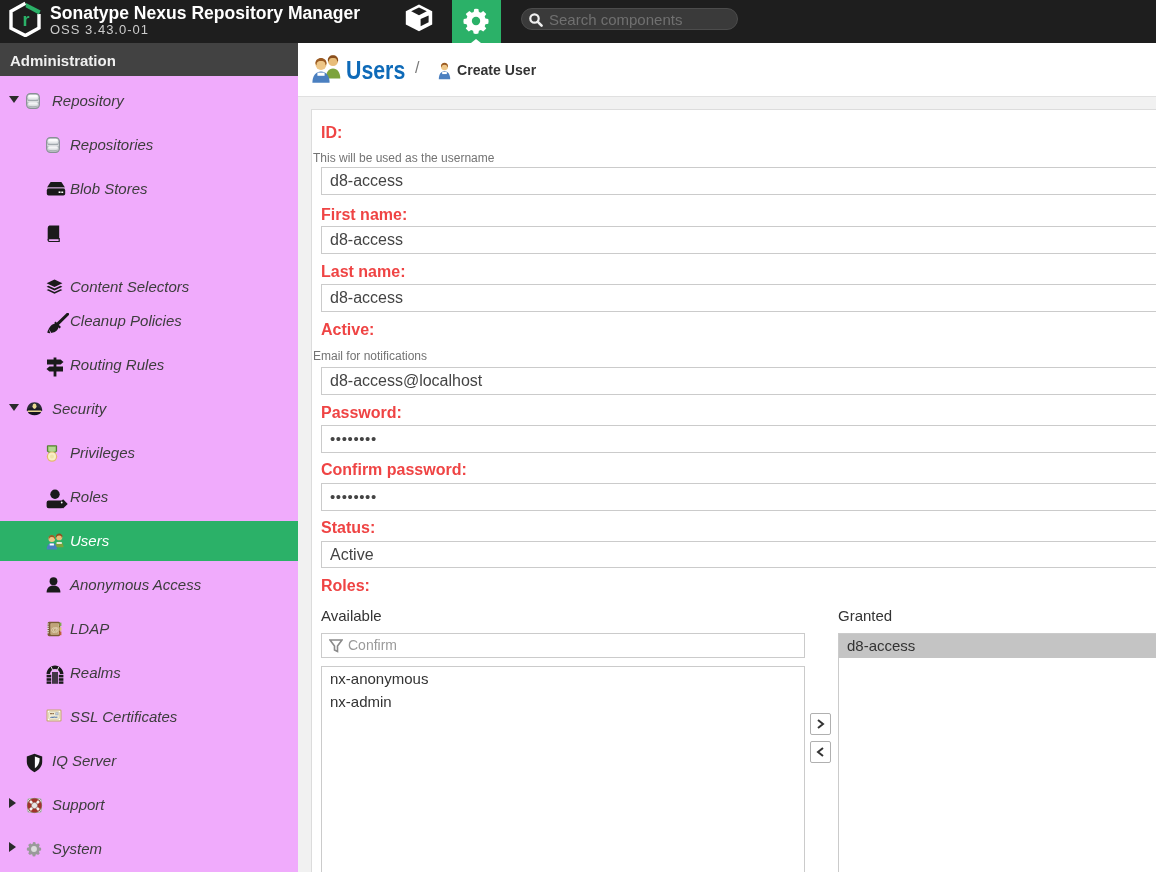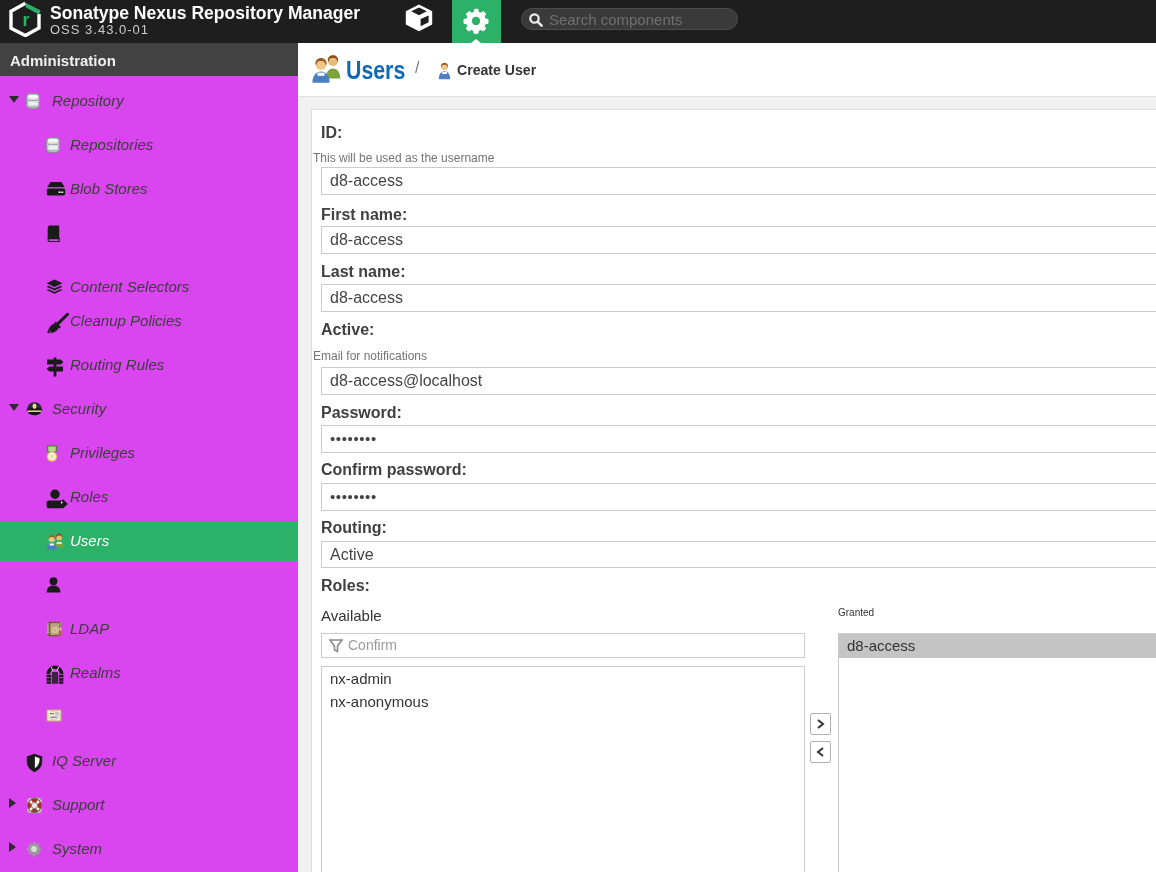--- a/index.html
+++ b/index.html
@@ -9,21 +9,21 @@
   
   #topbar { position:absolute; left:0; top:0; width:1156px; height:43px; background:#1e1e1e; z-index:30; }
   #title { position:absolute; left:50px; top:3px; color:#fff; font-size:18px; font-weight:bold; letter-spacing:0px; transform:scaleX(0.975); transform-origin:0 0; }
   #subtitle { position:absolute; left:50px; top:22px; color:#cccccc; font-size:13px; letter-spacing:1px; }
   #gearbtn { position:absolute; left:452px; top:0; width:49px; height:43px; background:#2bb168; }
   #notch { position:absolute; left:471px; top:39px; width:0; height:0; border-left:5px solid transparent; border-right:5px solid transparent; border-bottom:4px solid #ffffff; z-index:31; }
   #search { position:absolute; left:521px; top:8px; width:217px; height:22px; background:#3a3a3a; border:1px solid #4c4c4c; border-radius:11px; }
   #search span { position:absolute; left:27px; top:2px; font-size:15px; color:#707070; }
 
   
-  #sidebar { position:absolute; left:0; top:43px; width:298px; height:829px; background:#d946ef; }
+  #sidebar { position:absolute; left:0; top:43px; width:298px; height:829px; background:#f0abfc; }
   #adminhdr { position:absolute; left:0; top:0; width:298px; height:33px; background:#424242; color:#f0f0f0; font-size:15px; font-weight:bold; line-height:35px; padding-left:10px; }
   .mrow { position:absolute; left:0; width:298px; height:40px;font-style:italic; }
   .mrow .caret { position:absolute; left:9px; top:15px; width:0; height:0; }
   .caret.down { border-left:5px solid transparent; border-right:5px solid transparent; border-top:7px solid #2b2b2b; }
   .caret.right { border-top:5px solid transparent; border-bottom:5px solid transparent; border-left:7px solid #2b2b2b; top:13px; }
   .mrow .ic { position:absolute; top:12px; }
   .mrow.top .ic { left:26px; }
   .mrow.sub .ic { left:46px; } .mrow .ic svg { display:block; }
   .mrow .lbl { position:absolute; top:0; line-height:40px; font-size:15px; color:#3d3d3d; white-space:nowrap; }
   .mrow.top .lbl { left:52px; }
@@ -34,21 +34,21 @@
   
   #content { position:absolute; left:298px; top:43px; width:858px; height:829px; background:#fff; }
   #ctheader { position:absolute; left:0; top:0; width:858px; height:53px; background:#fff; }
   #users-title { position:absolute; left:48px; top:12px; color:#0e6ab8; font-size:26px; font-weight:bold; transform:scaleX(0.82); transform-origin:0 0; }
   #crumb-sep { position:absolute; left:117px; top:16px; color:#7a7a7a; font-size:16px; }
   #crumb-lbl { position:absolute; left:159px; top:18px; color:#333; font-size:15px; font-weight:bold; transform:scaleX(0.94); transform-origin:0 0; }
   #graybg { position:absolute; left:0; top:53px; width:858px; height:776px; background:#f1f1f1; border-top:1px solid #e0e0e0; }
   #panel { position:absolute; left:13px; top:66px; width:1100px; height:1000px; background:#fff; border:1px solid #dcdcdc; }
 
   
-  .flabel { position:absolute; font-size:16px; font-weight:bold; color:#404040; }
+  .flabel { position:absolute; font-size:16px; font-weight:bold; color:#ef4444; }
   .fhelp  { position:absolute; font-size:12px; color:#737373; }
   .finput { position:absolute; left:23px; width:860px; height:28px; border:1px solid #cbcbcb; background:#fff; font-size:16px; color:#444; line-height:26px; padding-left:8px; }
   .flabel { left:23px; }
   .fhelp  { left:15px; }
 
   #filterbox { position:absolute; left:23px; top:590px; width:484px; height:25px; border:1px solid #cbcbcb; background:#fff; }
   #filterbox span { position:absolute; left:26px; top:3px; font-size:14px; color:#9a9a9a; }
   #availlist { position:absolute; left:23px; top:623px; width:484px; height:300px; border:1px solid #cbcbcb; background:#fff; font-size:15px; color:#333; }
   #availlist div { padding:3px 0 3px 8px; }
   #grantlist { position:absolute; left:540px; top:590px; width:560px; height:300px; background:#fff; border:1px solid #cbcbcb; }
@@ -224,20 +224,21 @@
         </span>
         <span class="lbl">Users</span>
       </div>
       <div class="mrow sub" style="top:522px">
         <span class="ic">
           <svg width="15" height="16" viewBox="0 0 15 16">
             <circle cx="7.5" cy="4.2" r="3.9" fill="#1a1a1a"></circle>
             <path d="M0.6 15.6 C0.6 10.8 3.5 8.6 7.5 8.6 C11.5 8.6 14.4 10.8 14.4 15.6Z" fill="#1a1a1a"></path>
           </svg>
         </span>
+        <span class="lbl">Anonymous Access</span>
       </div>
       <div class="mrow sub" style="top:566px">
         <span class="ic">
           <svg width="16" height="16" viewBox="0 0 16 16">
             <rect x="1.6" y="0.8" width="12.6" height="14.4" rx="1.6" fill="#7a5a34"></rect>
             <rect x="13.4" y="1.6" width="2" height="3.4" fill="#7fa84f"></rect>
             <rect x="13.4" y="6.2" width="2" height="3.6" fill="#e0c478"></rect>
             <rect x="13.4" y="10.6" width="2" height="3.6" fill="#bf6236"></rect>
             <rect x="4.4" y="2.2" width="8.6" height="11.6" rx="0.8" fill="#cdb48f"></rect>
             <rect x="5.2" y="3" width="7" height="10" rx="0.6" fill="#bfa378"></rect>
@@ -270,20 +271,21 @@
           <svg width="16" height="13" viewBox="0 0 16 13">
             <rect x="0.5" y="0.5" width="15" height="12" rx="1.2" fill="#c5a66c"></rect>
             <rect x="1.6" y="1.6" width="12.8" height="9.8" fill="#ffffff"></rect>
             <rect x="2.6" y="2.6" width="10.8" height="7.8" rx="1.6" fill="#f2ecd4" stroke="#d8cba4" stroke-width="0.8"></rect>
             <path d="M4.2 4.6 h1.6 M6.4 4.6 h1.4" stroke="#7a5530" stroke-width="1.2"></path>
             <rect x="9.4" y="3.4" width="3" height="2.8" fill="#9aa8bc"></rect>
             <rect x="10.2" y="4.1" width="1.4" height="1.4" fill="#d8dde4"></rect>
             <path d="M4.4 8.6 C5.4 7.6 6.2 8.8 7.4 8.2 C8.6 7.6 9.6 8.8 11.4 8.1" stroke="#5577aa" stroke-width="1.1" fill="none"></path>
           </svg>
         </span>
+        <span class="lbl">SSL Certificates</span>
       </div>
       <div class="mrow top" style="top:698px">
         <span class="ic">
           <svg width="17" height="20" viewBox="0 0 17 20">
             <path d="M8.5 0.8 L16.2 3.4 V8.5 C16.2 13.2 13.2 16.9 8.5 19.2 C3.8 16.9 0.8 13.2 0.8 8.5 V3.4Z" fill="#1a1a1a"></path>
             <path d="M8.9 3.6 L13.6 5.2 C13.8 9.5 12.2 12.8 8.9 15.2Z" fill="#fbfbfb"></path>
           </svg>
         </span>
         <span class="lbl">IQ Server</span>
       </div>
@@ -354,37 +356,37 @@
     <div class="flabel" style="top:278px">Active:</div>
     <div class="fhelp" style="top:306px">Email for notifications</div>
     <div class="finput" style="top:324px">d8-access@localhost</div>
 
     <div class="flabel" style="top:361px">Password:</div>
     <div class="finput" style="top:382px; font-size:15px; letter-spacing:0.6px;">••••••••</div>
 
     <div class="flabel" style="top:418px">Confirm password:</div>
     <div class="finput" style="top:440px; font-size:15px; letter-spacing:0.6px;">••••••••</div>
 
-    <div class="flabel" style="top:476px">Routing:</div>
+    <div class="flabel" style="top:476px">Status:</div>
     <div class="finput" style="top:498px; height:27px;">Active</div>
 
     <div class="flabel" style="top:534px">Roles:</div>
 
     <div class="abs" style="left:23px;top:564px;font-size:15px;color:#333">Available</div>
-    <div class="abs" style="left:540px;top:564px;font-size:10px;color:#333">Granted</div>
+    <div class="abs" style="left:540px;top:564px;font-size:15px;color:#333">Granted</div>
 
     <div id="filterbox">
       <svg class="abs" style="left:7px;top:5px" width="14" height="14" viewBox="0 0 14 14">
         <path d="M1 1 H13 L8.5 7 V12.5 L5.5 11 V7 Z" fill="none" stroke="#8a8a8a" stroke-width="1.6"></path>
       </svg>
       <span>Confirm</span>
     </div>
     <div id="availlist">
+      <div>nx-anonymous</div>
       <div>nx-admin</div>
-      <div>nx-anonymous</div>
     </div>
     <div id="grantlist">
         <div id="grantsel">d8-access</div>
       </div>
 
     <div class="tbtn" style="top:670px">
       <svg width="9" height="10" viewBox="0 0 9 10">
           <path d="M2 1 L7 5 L2 9" fill="none" stroke="#333" stroke-width="2"></path>
         </svg>
     </div>

